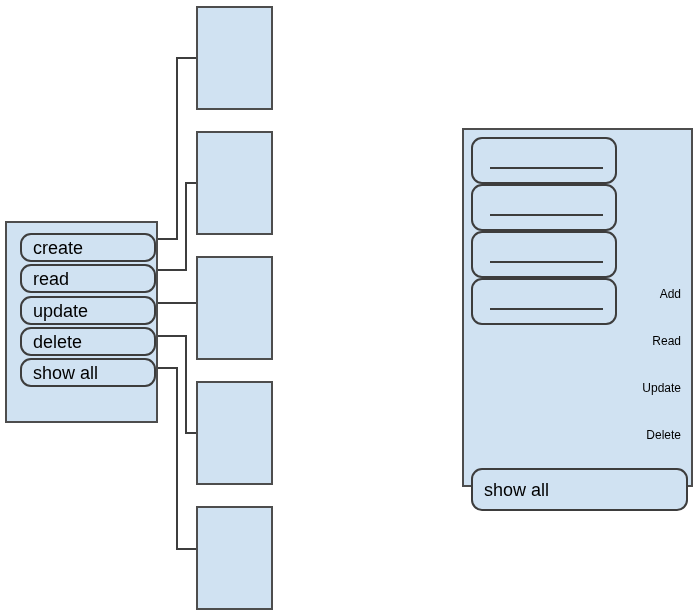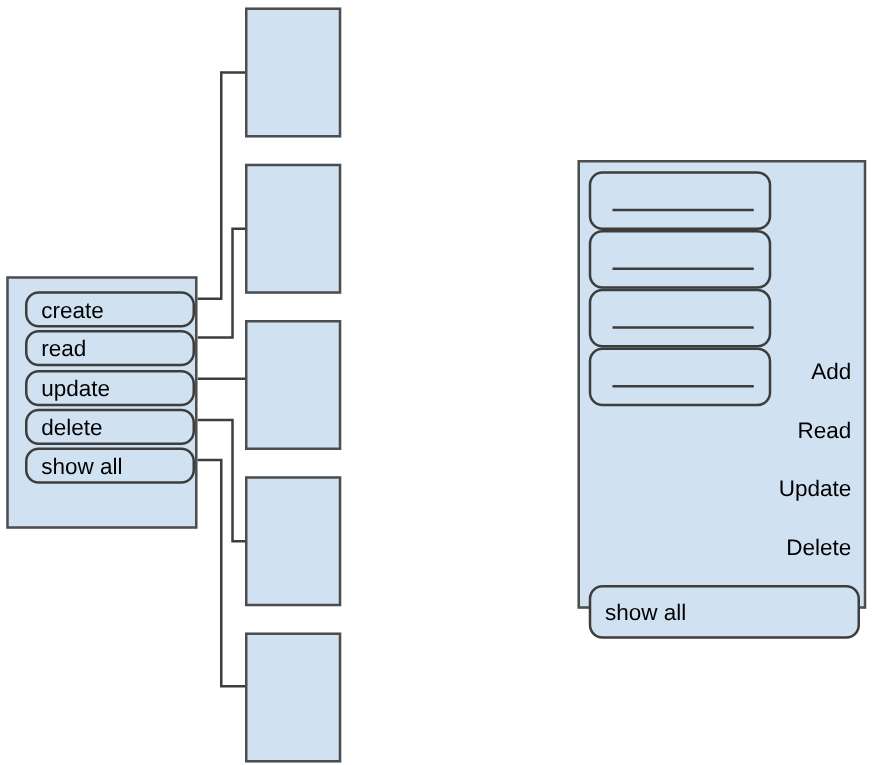--- a/index.html
+++ b/index.html
@@ -117,21 +117,21 @@
     right: 12px;
     bottom: 13px;
     height: 0;
     border-top: 2px solid #3d3d3d;
   }
   .field-caption {
     position: absolute;
     right: 10px;
     width: 88px;
     text-align: right;
-    font-size: 18px;
+    font-size: 12px;
     color: #000000;
     line-height: 1;
   }
   #right-showall {
     left: 7px;
     top: 338px;
     width: 217px;
     height: 43px;
   }
 </style>

